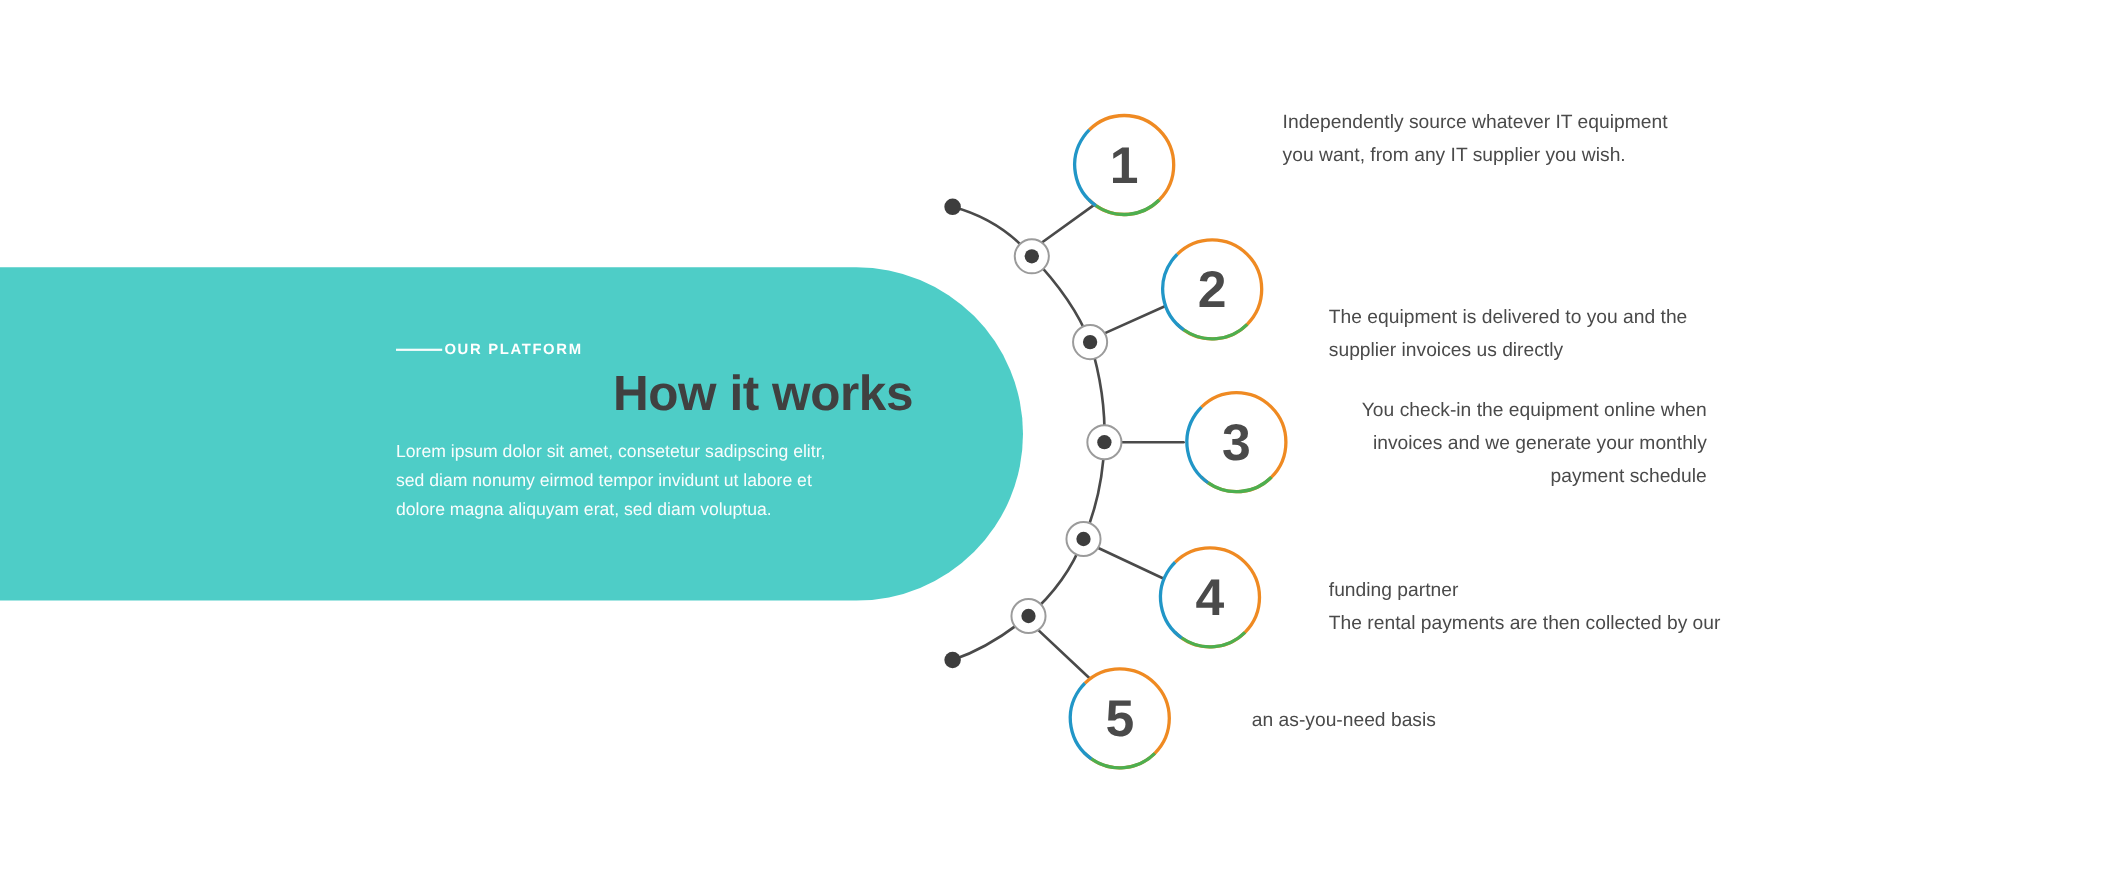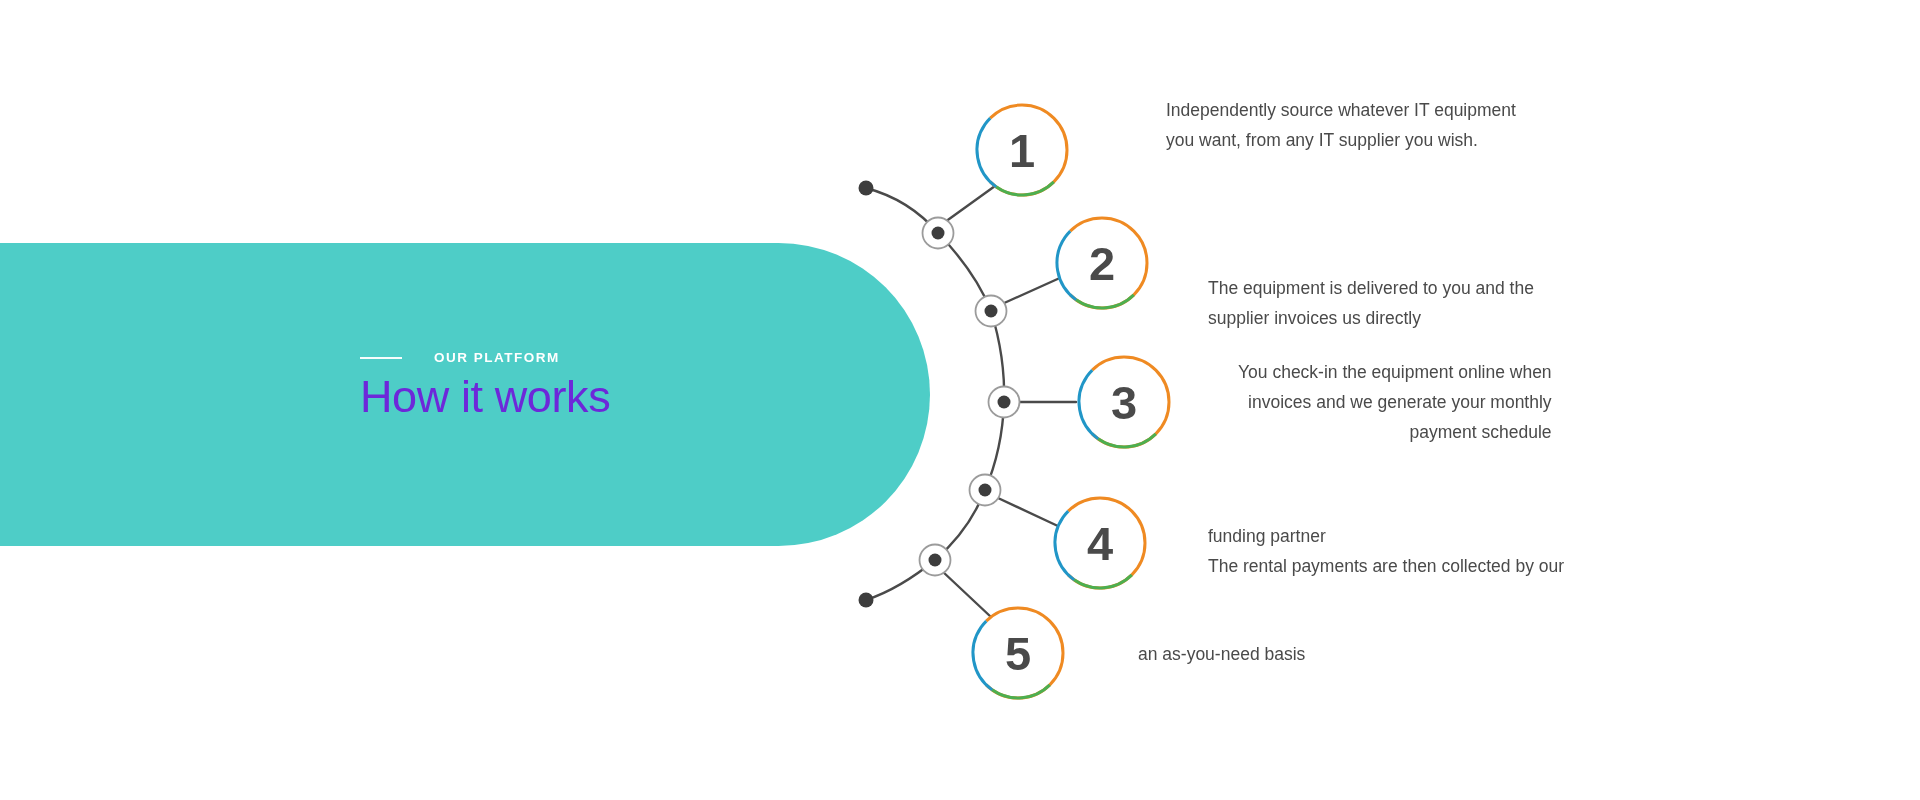--- a/index.html
+++ b/index.html
@@ -36,46 +36,47 @@
     top: 0;
     width: 470px;
     height: 303px;
     display: flex;
     flex-direction: column;
     justify-content: center;
   }
   .eyebrow-row {
     display: flex;
     align-items: center;
-    gap: 32px;
+    gap: 2px;
     margin-bottom: 9px;
   }
   .eyebrow-dash {
     display: block;
     width: 42px;
     height: 2px;
     background: #ffffff;
     opacity: .95;
   }
   .eyebrow-text {
     color: #ffffff;
     font-size: 13.5px;
     font-weight: 700;
     letter-spacing: 1.5px;
     line-height: 1;
     white-space: nowrap;
   }
   .panel-title {
-    color: #6d28d9;
+    color: #404040;
     font-size: 45px;
-    font-weight: 400;
+    font-weight: 700;
     letter-spacing: -0.4px;
     line-height: 1.08;
     margin: 0 0 16px 0;
     white-space: nowrap;
+    text-align: right;
   }
   .panel-body {
     color: #ffffff;
     font-size: 16px;
     line-height: 1.66;
     font-weight: 400;
     max-width: 452px;
     opacity: .97;
   }
   .panel-body span { display: block; }
@@ -112,20 +113,25 @@
 
 <div id="page">
 
   <div class="panel">
     <div class="panel-inner">
       <div class="eyebrow-row">
         <i class="eyebrow-dash"></i>
         <div class="eyebrow-text">OUR PLATFORM</div>
       </div>
       <h1 class="panel-title">How it works</h1>
+      <div class="panel-body">
+        <span>Lorem ipsum dolor sit amet, consetetur sadipscing elitr,</span>
+        <span>sed diam nonumy eirmod tempor invidunt ut labore et</span>
+        <span>dolore magna aliquyam erat, sed diam voluptua.</span>
+      </div>
     </div>
   </div>
 
   <div class="diagram">
     <svg width="1920" height="800" viewBox="0 0 1920 800" xmlns="http://www.w3.org/2000/svg">
       <g fill="none" stroke="#4a4a4a" stroke-width="2.4" stroke-linecap="round">
 
         <path d="M866,188 C896,196 920,212 938,233"></path>
         <path d="M938,233 C962,258 980,283 991,311"></path>
         <path d="M991,311 C1000,340 1005,371 1004,402"></path>

